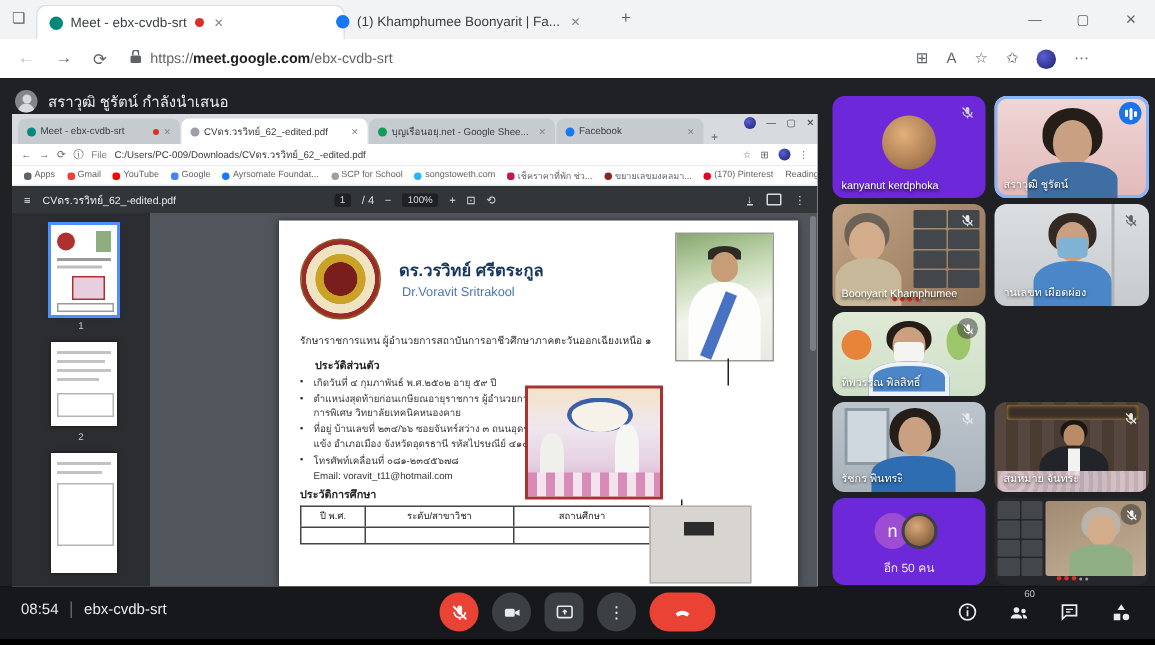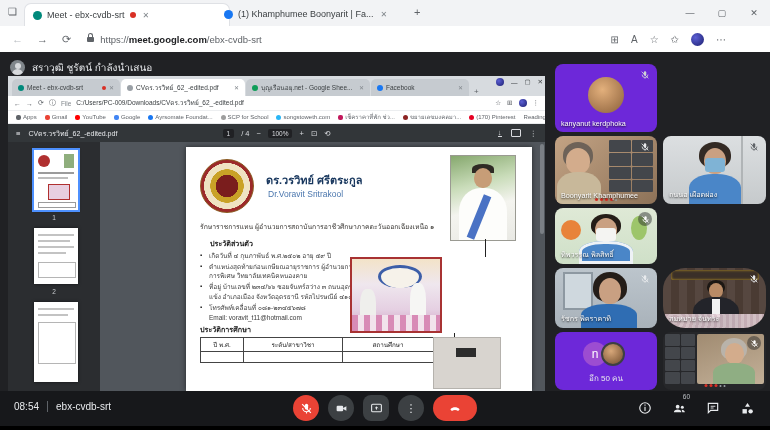--- a/index.html
+++ b/index.html
@@ -375,20 +375,31 @@
       <div class="avatar-big" style="left:33px;top:13px;width:36px;height:36px;"></div>
       <span class="micoff" style="background:none;">
         <svg viewBox="0 0 24 24" width="10" height="10">
             <path d="M12 3a3 3 0 0 1 3 3v5a3 3 0 0 1-6 0V6a3 3 0 0 1 3-3z" fill="#cfd2d6"></path>
             <path d="M5 11a7 7 0 0 0 14 0M12 18v3" stroke="#cfd2d6" stroke-width="2" fill="none"></path>
             <line x1="4" y1="4" x2="20" y2="20" stroke="#cfd2d6" stroke-width="2"></line>
           </svg>
       </span>
       <span class="tname">kanyanut kerdphoka</span>
     </div>
+    <div class="tile" style="left:663px;top:12px;width:103px;height:68px;background:linear-gradient(180deg,#f0d6d6,#e2b9b9);box-shadow:inset 0 0 0 2px #8ab4f8;">
+      <span class="hair" style="left:32px;top:8px;width:40px;height:34px;"></span>
+      <span class="face" style="left:39px;top:16px;width:26px;height:30px;"></span>
+      <span class="torso" style="left:22px;top:44px;width:60px;height:24px;background:#3f6ea5;"></span>
+      <span class="audio">
+          <i style="height:5px;"></i>
+          <i style="height:8px;"></i>
+          <i style="height:4px;"></i>
+        </span>
+      <span class="tname">สราวุฒิ ชูรัตน์</span>
+    </div>
 
     <div class="tile" style="left:555px;top:84px;width:102px;height:68px;background:linear-gradient(135deg,#c3a384,#8d7258);">
       <span class="hair" style="left:8px;top:6px;width:30px;height:26px;background:#6d6258;"></span>
       <span class="face" style="left:11px;top:12px;width:24px;height:26px;background:#d3ac8c;"></span>
       <span class="torso" style="left:2px;top:36px;width:44px;height:32px;background:#c8b89a;"></span>
       <div class="minigrid" style="right:4px;top:4px;width:44px;height:52px;grid-template-rows:repeat(4,1fr);">
         <i></i>
           <i></i>
           <i></i>
           <i></i>
@@ -419,21 +430,21 @@
       <span class="face" style="left:41px;top:12px;width:22px;height:26px;"></span>
       <span class="mask" style="left:42px;top:22px;width:20px;height:14px;background:#7fb3d5;"></span>
       <span class="torso" style="left:26px;top:38px;width:52px;height:30px;background:#4a86c8;"></span>
       <span class="micoff" style="background:none;">
         <svg viewBox="0 0 24 24" width="10" height="10">
             <path d="M12 3a3 3 0 0 1 3 3v5a3 3 0 0 1-6 0V6a3 3 0 0 1 3-3z" fill="#5f6368"></path>
             <path d="M5 11a7 7 0 0 0 14 0M12 18v3" stroke="#5f6368" stroke-width="2" fill="none"></path>
             <line x1="4" y1="4" x2="20" y2="20" stroke="#5f6368" stroke-width="2"></line>
           </svg>
       </span>
-      <span class="tname">ถนนอ เผือดผ่อง</span>
+      <span class="tname">านเลขท เผือดผ่อง</span>
     </div>
 
     <div class="tile" style="left:555px;top:156px;width:102px;height:56px;background:linear-gradient(180deg,#dfe9d6,#cfe0c8);">
       <span class="abs" style="left:6px;top:12px;width:20px;height:20px;border-radius:50%;background:#e8833a;"></span>
       <span class="abs" style="left:76px;top:8px;width:16px;height:24px;border-radius:50%;background:#9dc56a;"></span>
       <span class="hair" style="left:36px;top:6px;width:30px;height:22px;"></span>
       <span class="face" style="left:40px;top:10px;width:22px;height:24px;"></span>
       <span class="mask" style="left:41px;top:20px;width:20px;height:13px;background:#f4f4f2;"></span>
       <span class="torso" style="left:24px;top:33px;width:54px;height:23px;background:#4a86c8;box-shadow:inset 0 0 0 3px #eef2f6;"></span>
       <span class="micoff">
@@ -451,23 +462,23 @@
       <span class="hair" style="left:38px;top:4px;width:34px;height:30px;background:#241d18;"></span>
       <span class="face" style="left:44px;top:10px;width:22px;height:26px;"></span>
       <span class="torso" style="left:26px;top:36px;width:56px;height:24px;background:#2f6db3;"></span>
       <span class="micoff" style="background:none;">
         <svg viewBox="0 0 24 24" width="10" height="10">
             <path d="M12 3a3 3 0 0 1 3 3v5a3 3 0 0 1-6 0V6a3 3 0 0 1 3-3z" fill="#e8eaed"></path>
             <path d="M5 11a7 7 0 0 0 14 0M12 18v3" stroke="#e8eaed" stroke-width="2" fill="none"></path>
             <line x1="4" y1="4" x2="20" y2="20" stroke="#e8eaed" stroke-width="2"></line>
           </svg>
       </span>
-      <span class="tname">รัชกร พิคราคาทิ</span>
-    </div>
-    <div class="tile" style="left:663px;top:216px;width:103px;height:60px;background:repeating-linear-gradient(90deg,#564740 0 8px,#4a3b33 8px 16px);border-radius:22px;">
+      <span class="tname">รัชกร พินทระิ</span>
+    </div>
+    <div class="tile" style="left:663px;top:216px;width:103px;height:60px;background:repeating-linear-gradient(90deg,#564740 0 8px,#4a3b33 8px 16px);">
       <span class="abs" style="left:8px;top:2px;width:88px;height:10px;background:#3a2f28;border-radius:2px;box-shadow:inset 0 0 3px #c9a227;"></span>
       <span class="hair" style="left:44px;top:12px;width:18px;height:14px;background:#1c1713;"></span>
       <span class="face" style="left:46px;top:15px;width:14px;height:15px;background:#b98b66;"></span>
       <span class="torso" style="left:30px;top:29px;width:46px;height:31px;background:#23242a;"></span>
       <span class="abs" style="left:49px;top:31px;width:8px;height:18px;background:#f2f2f2;"></span>
       <span class="abs" style="left:2px;top:46px;width:99px;height:14px;background:repeating-radial-gradient(circle at 10% 50%,#e9d6dc 0 3px,#d9c1ca 3px 6px);opacity:.85;"></span>
       <span class="micoff" style="background:none;">
         <svg viewBox="0 0 24 24" width="10" height="10">
             <path d="M12 3a3 3 0 0 1 3 3v5a3 3 0 0 1-6 0V6a3 3 0 0 1 3-3z" fill="#e8eaed"></path>
             <path d="M5 11a7 7 0 0 0 14 0M12 18v3" stroke="#e8eaed" stroke-width="2" fill="none"></path>

